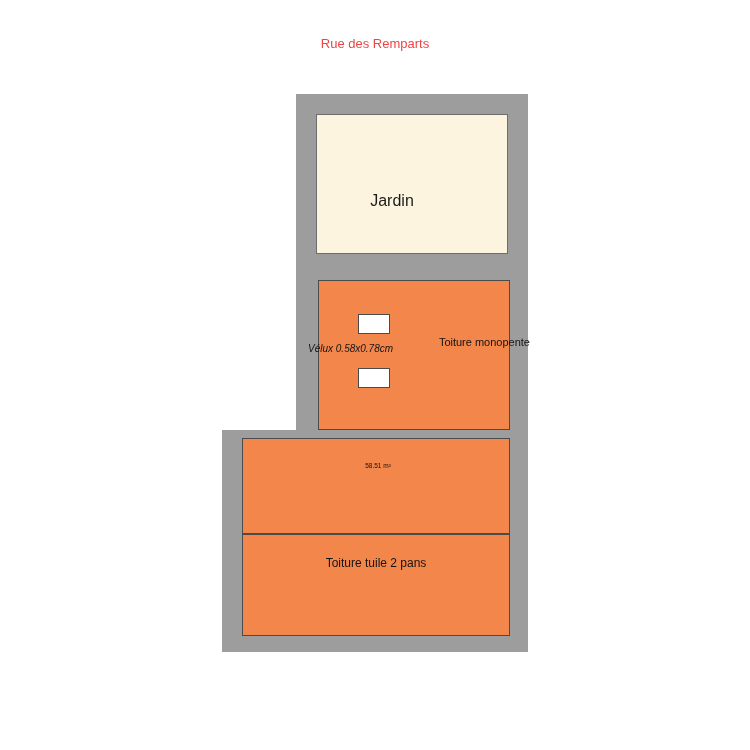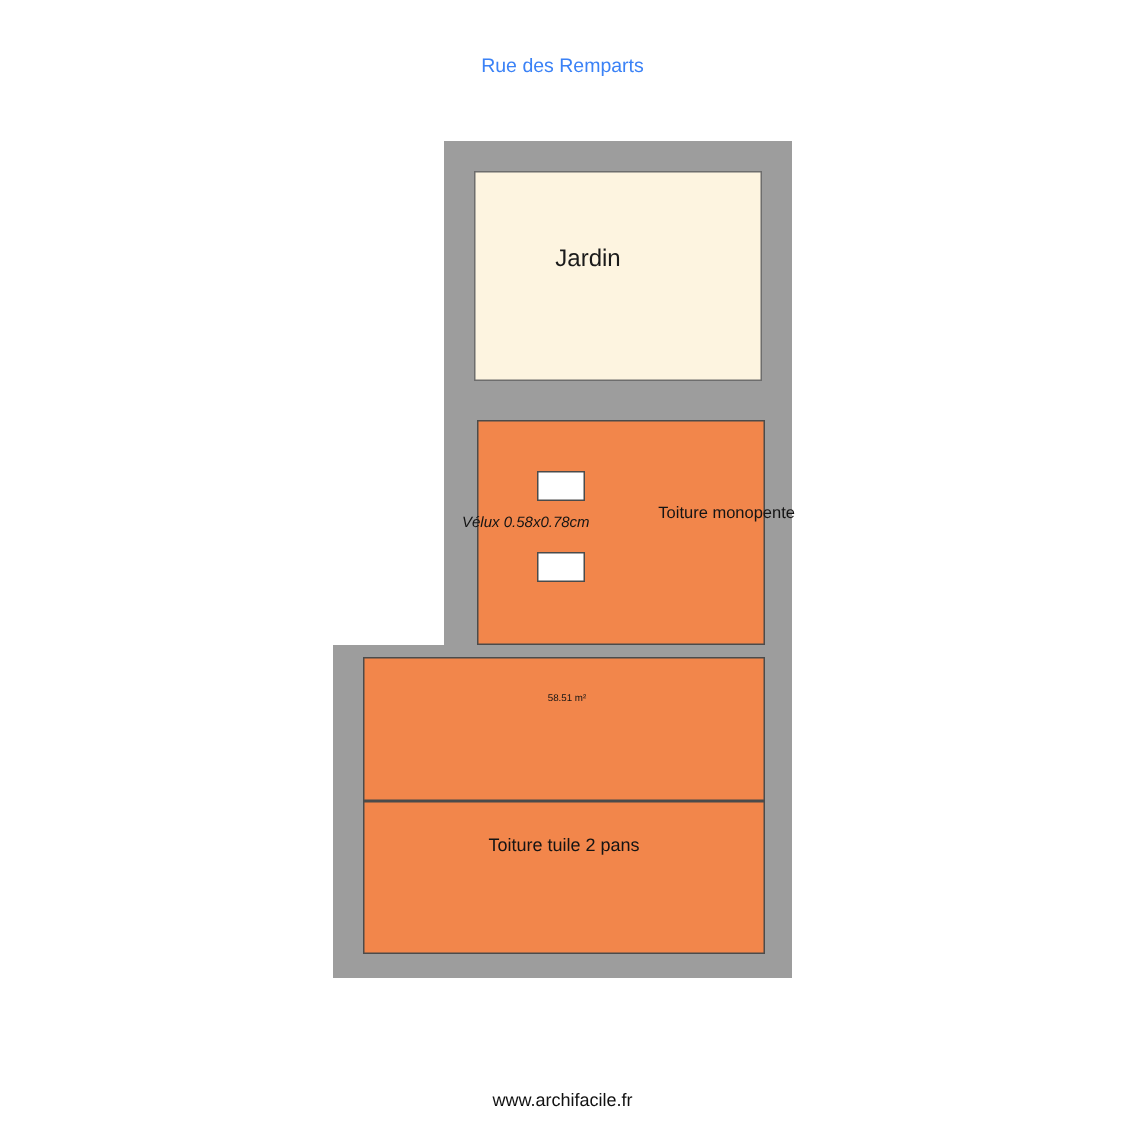--- a/index.html
+++ b/index.html
@@ -21,21 +21,21 @@
     left: 0;
     top: 0;
     width: 750px;
     height: 750px;
   }
 
   
   .street-label {
     position: absolute;
     font-size: 13px;
-    color: #3b82f6;
+    color: #ef4444;
     text-align: center;
     white-space: nowrap;
   }
   #street-top {
     left: 0;
     top: 36px;
     width: 750px;
   }
   #street-bottom {
     left: 0;
@@ -115,21 +115,21 @@
     background: #f2864b;
   }
 
   .room-label {
     position: absolute;
     white-space: nowrap;
     text-align: center;
   }
   #label-jardin {
     left: 316px;
-    top: 164px;
+    top: 192px;
     width: 152px;
     font-size: 16px;
     color: #1b1b1b;
   }
   #label-monopente {
     left: 390px;
     top: 336px;
     width: 140px;
     font-size: 11px;
     color: #141414;
@@ -195,15 +195,14 @@
 
   <div class="room-label" id="label-monopente">Toiture monopente</div>
 
   <div class="room-label" id="label-velux">Vélux 0.58x0.78cm</div>
 
   <div class="room-label" id="label-area">58.51 m²</div>
 
   <div class="room-label" id="label-tuile">Toiture tuile 2 pans</div>
 
 
-  <div id="watermark">www.archifacile.fr</div>
 
 </div>
 
 </body></html>

